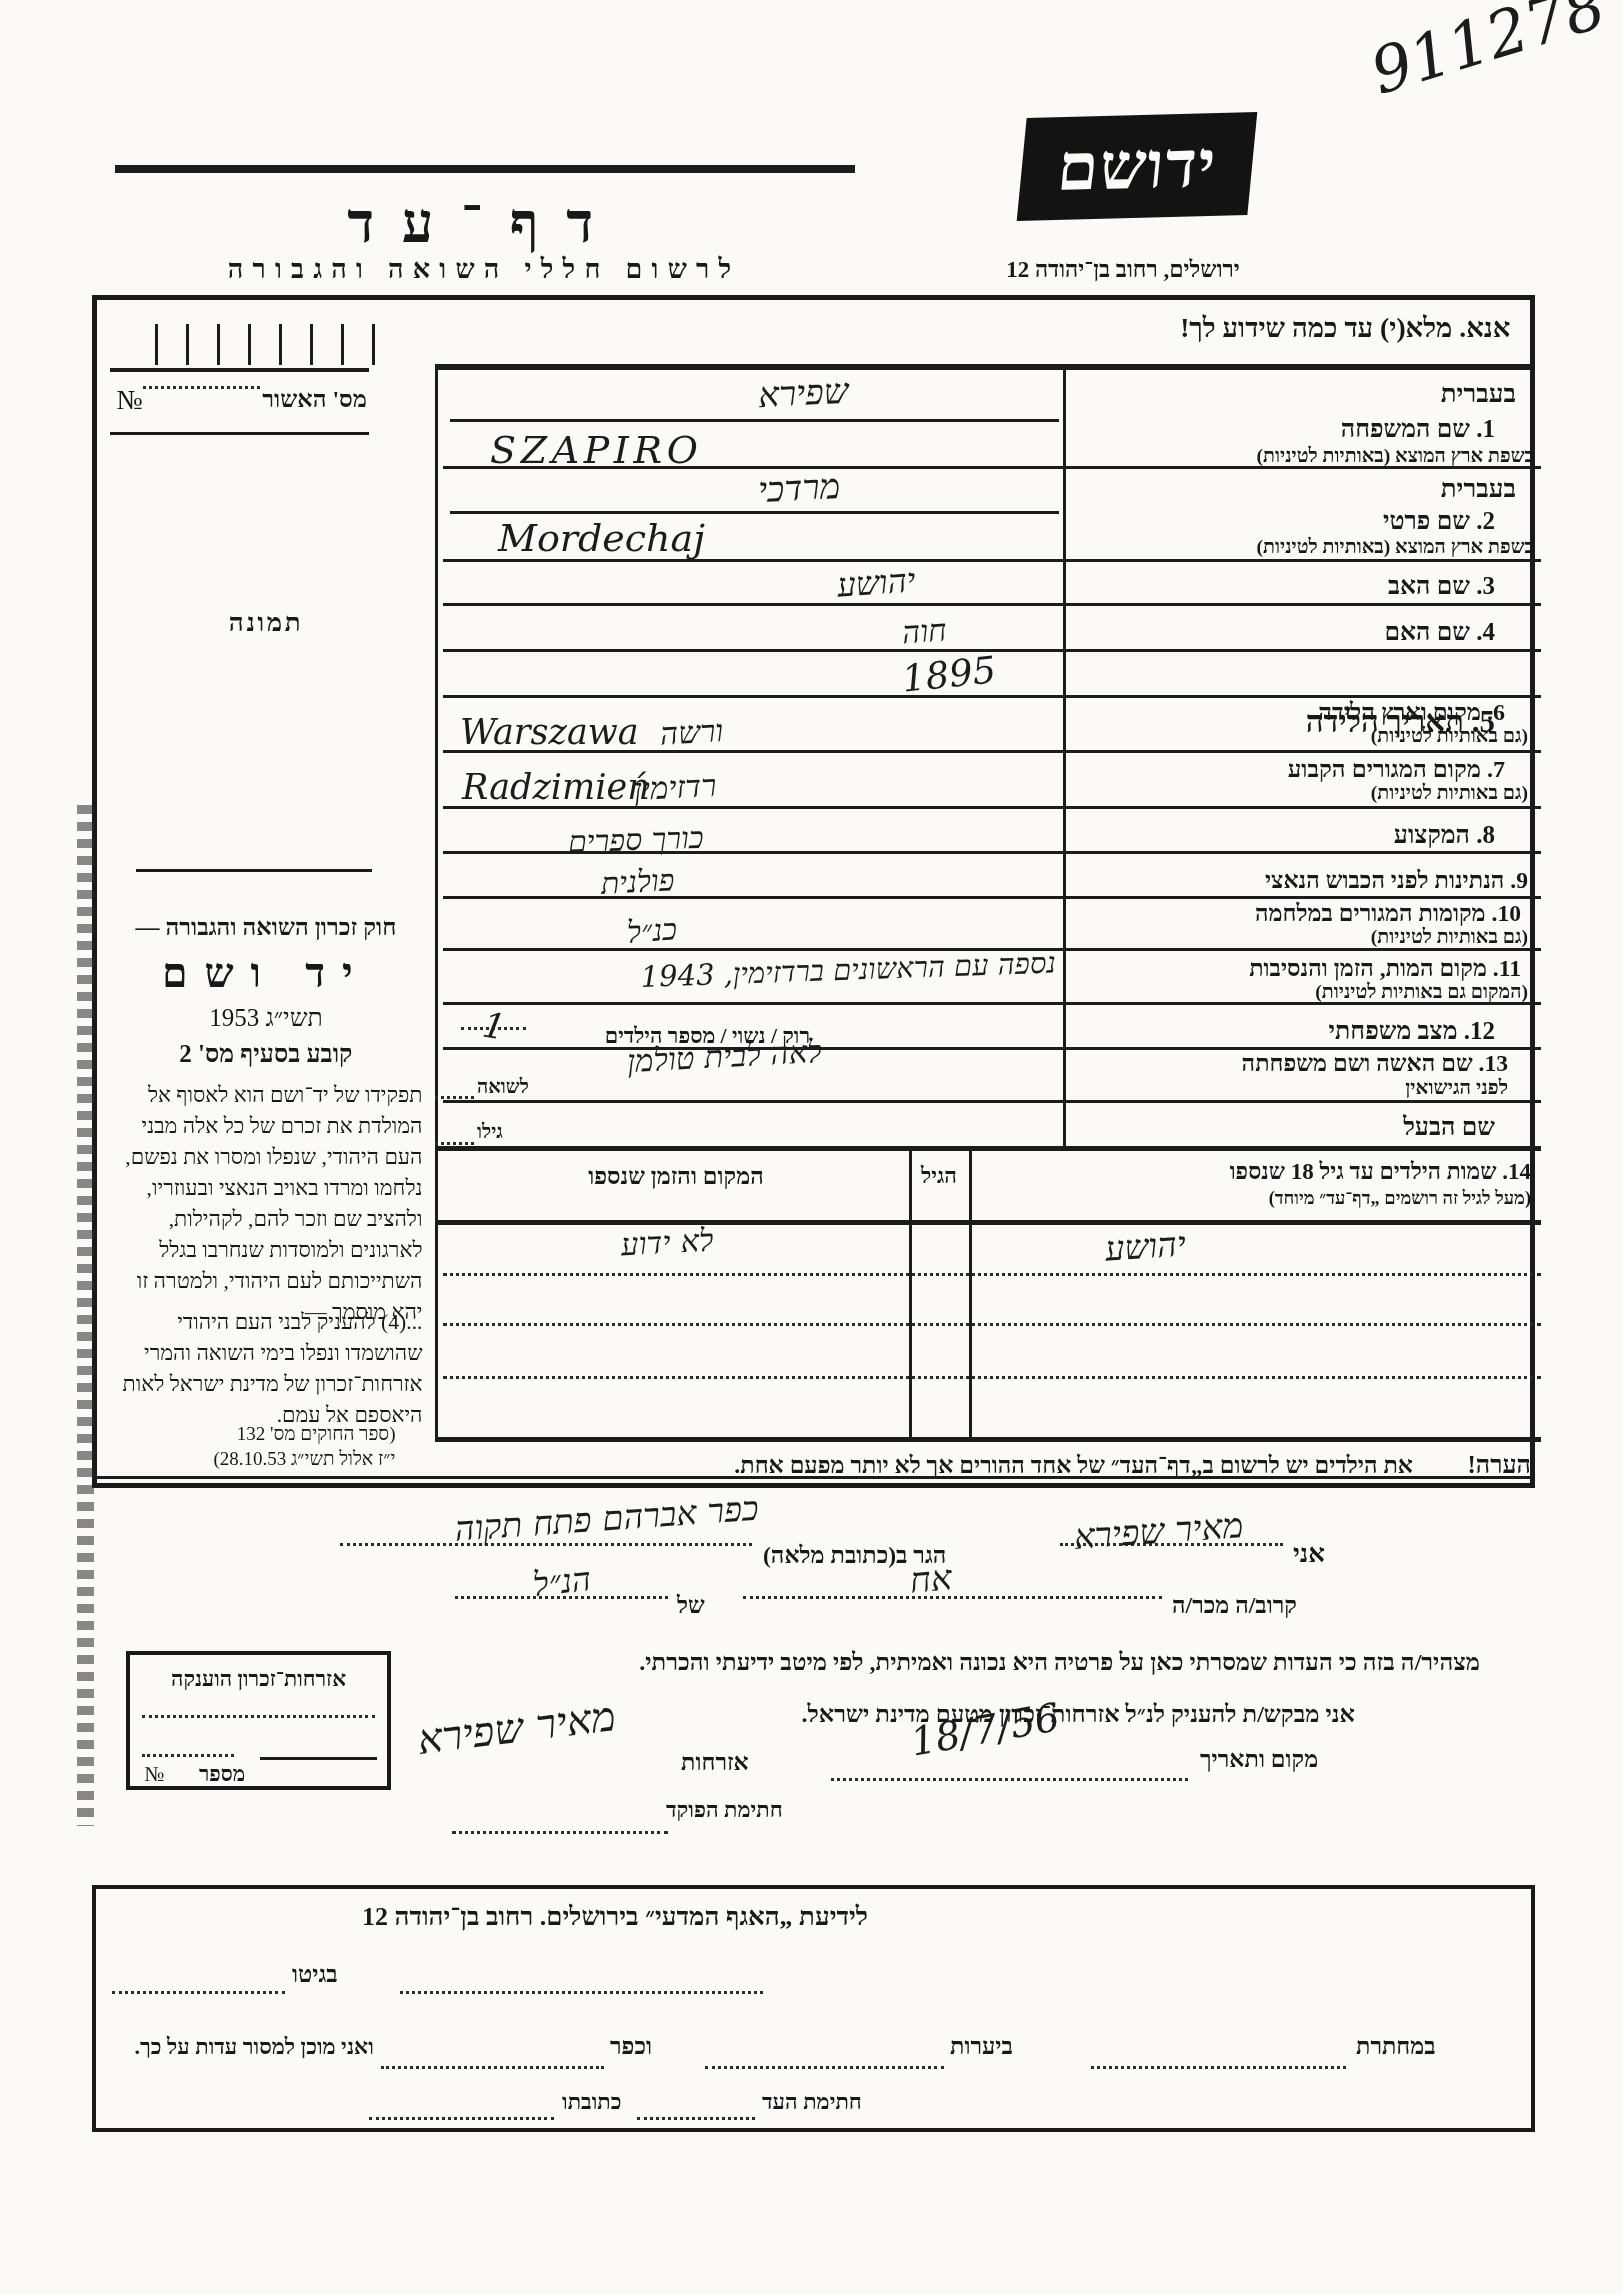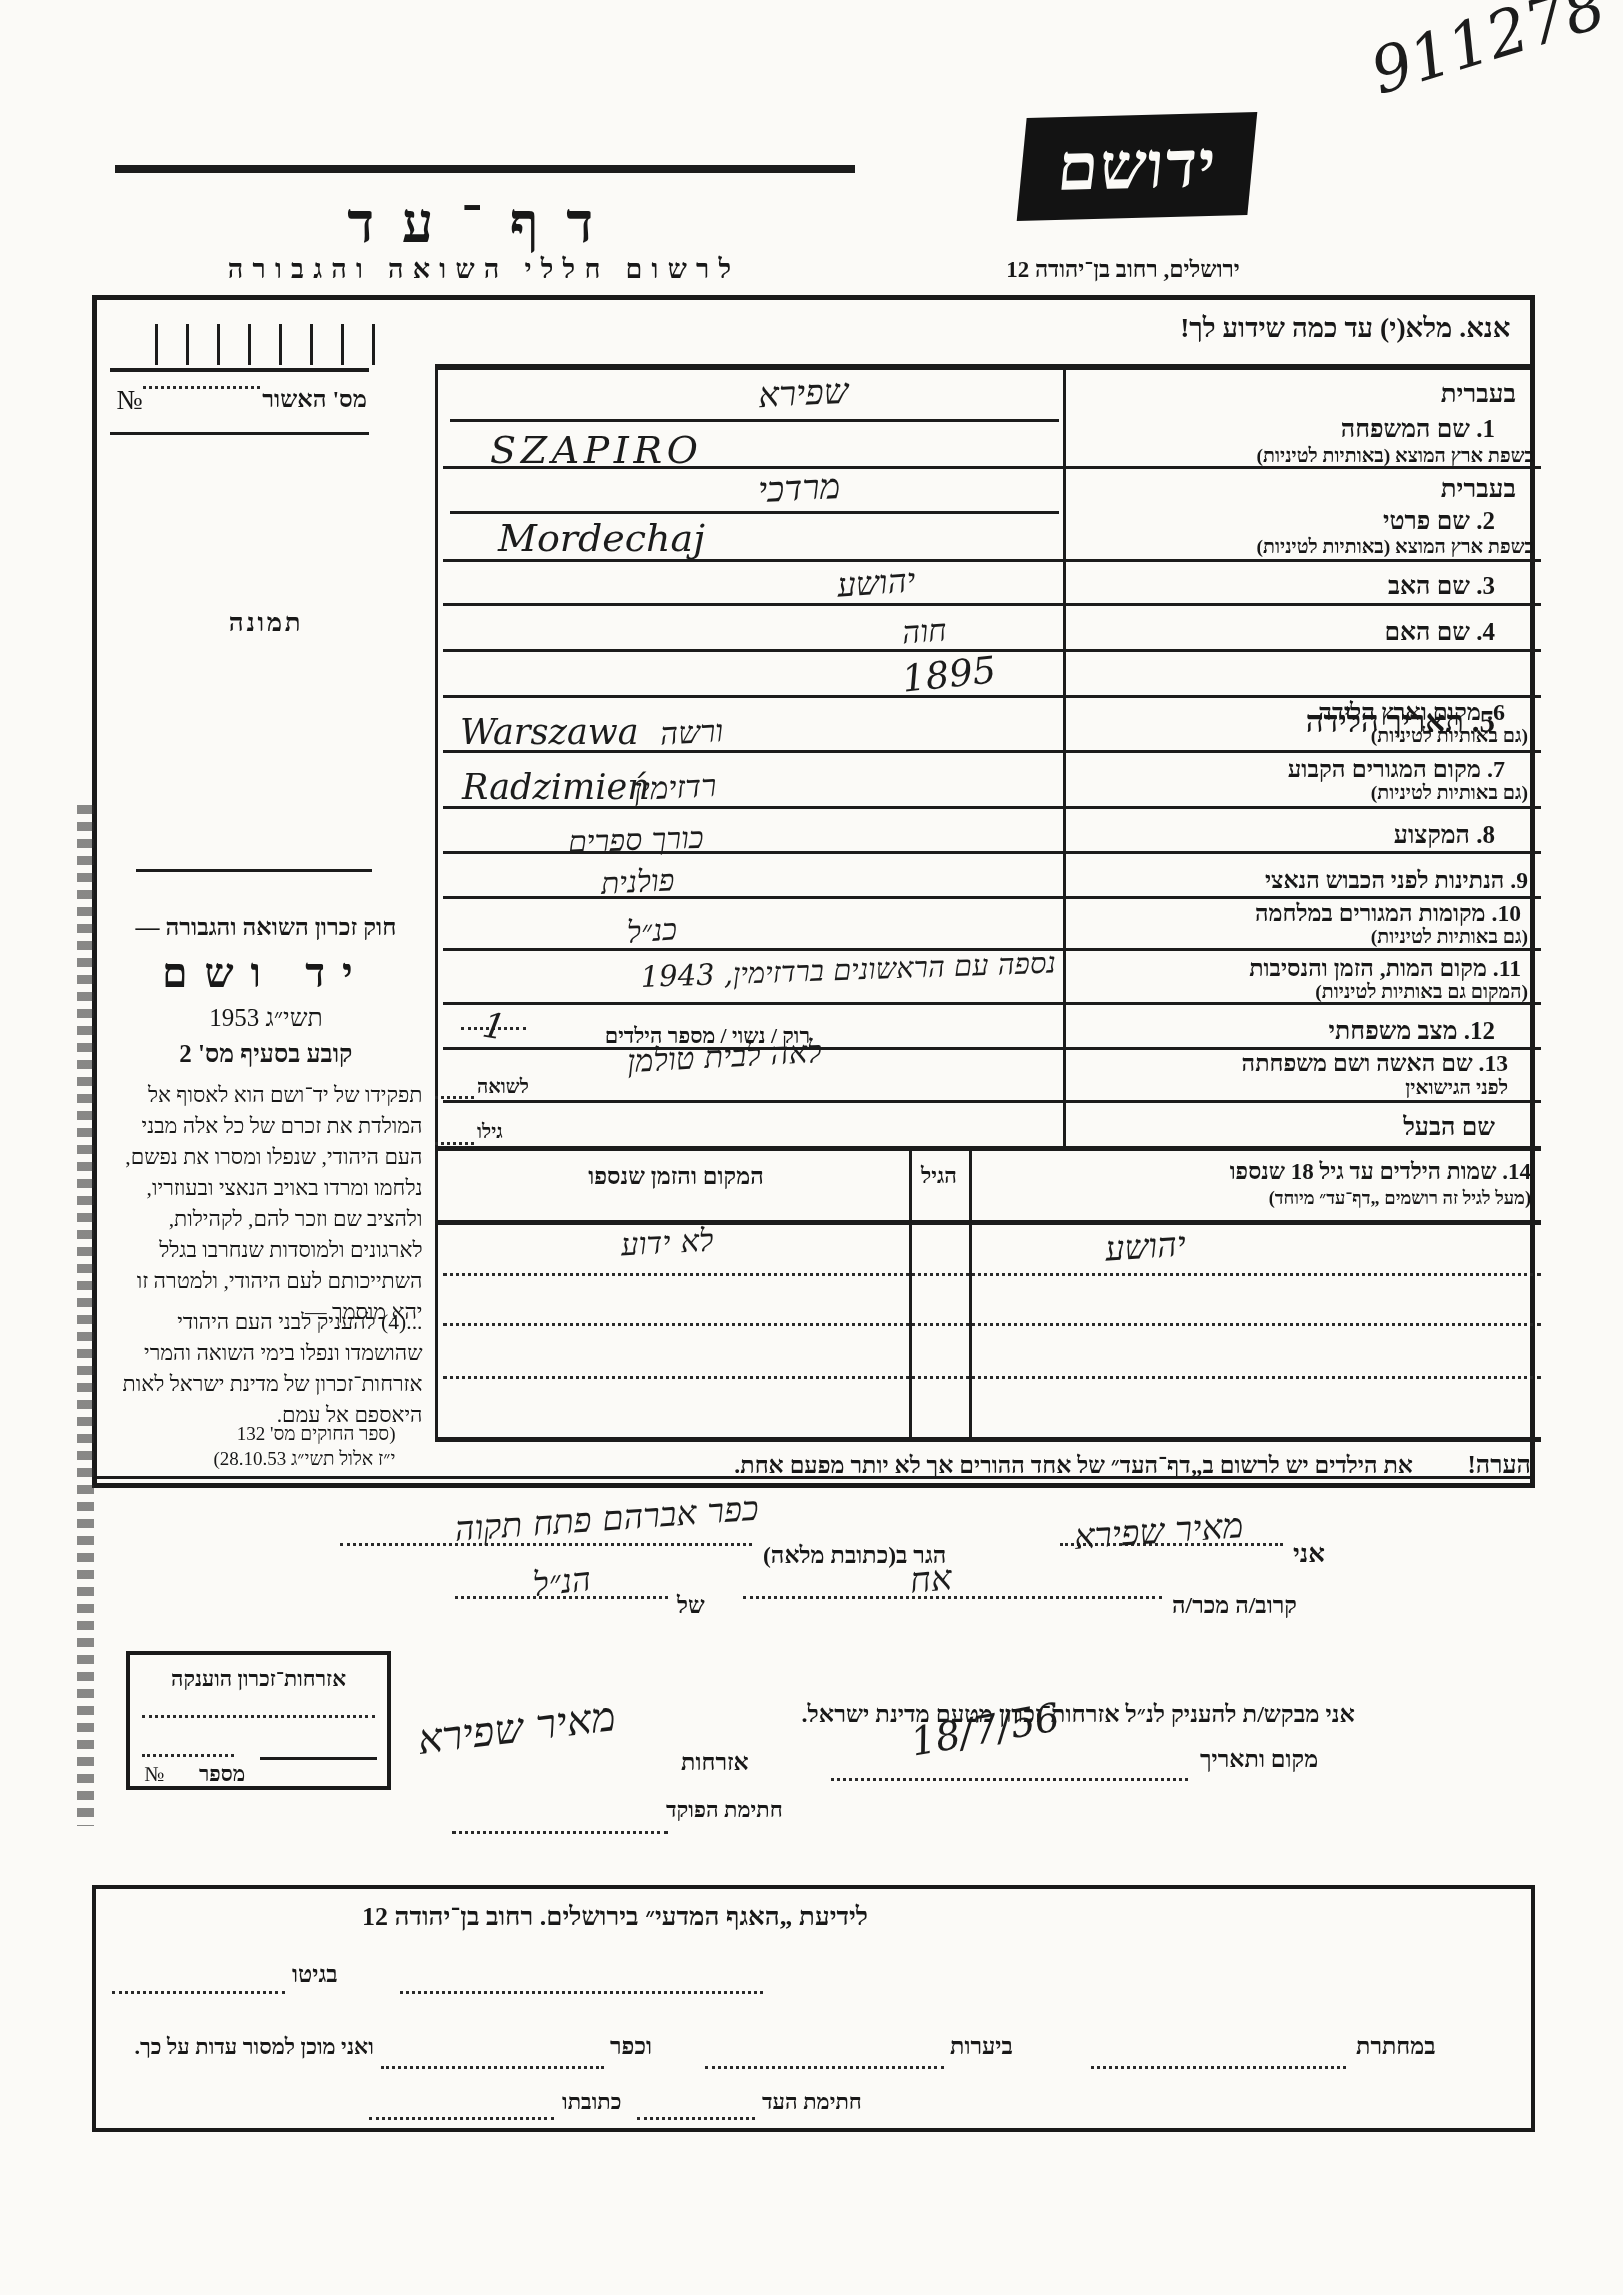--- a/index.html
+++ b/index.html
@@ -167,20 +167,21 @@
   <div class="dot" style="left:340px;top:1543px;width:412px;"></div>
   <div class="abs hw" style="left:262px;top:1505px;width:497px;font-size:34px;transform:rotate(-4deg);">כפר אברהם פתח תקוה</div>
 
   <div class="abs b" style="left:1172px;top:1592px;font-size:23.6px;">קרוב/ה מכר/ה</div>
   <div class="dot" style="left:743px;top:1596px;width:419px;"></div>
   <div class="abs hw" style="left:910px;top:1559px;font-size:35px;transform:rotate(-5deg);">אח</div>
   <div class="abs b" style="left:677px;top:1592px;font-size:23.6px;">של</div>
   <div class="dot" style="left:455px;top:1596px;width:213px;"></div>
   <div class="abs hw" style="left:533px;top:1562px;font-size:33px;transform:rotate(-6deg);">הנ״ל</div>
 
+  <div class="abs b rt nowrap" style="left:353px;top:1649px;width:1127px;font-size:24px;">מצהיר/ה בזה כי העדות שמסרתי כאן על פרטיה היא נכונה ואמיתית, לפי מיטב ידיעתי והכרתי.</div>
   <div class="abs b rt nowrap" style="left:710px;top:1701px;width:645px;font-size:24px;">אני מבקש/ת להעניק לנ״ל אזרחות־זכרון מטעם מדינת ישראל.</div>
 
   <div class="abs b" style="left:1200px;top:1746px;font-size:23.6px;">מקום ותאריך</div>
   <div class="dot" style="left:831px;top:1778px;width:357px;"></div>
   <div class="abs hw" style="left:910px;top:1707px;font-size:39px;transform:rotate(-10deg);direction:ltr;">18/7/56</div>
   <div class="abs b" style="left:681px;top:1749px;font-size:23.6px;">אזרחות</div>
   <div class="abs hw ctr" style="left:353px;top:1704px;width:327px;font-size:41px;transform:rotate(-7deg);">מאיר שפירא</div>
   <div class="abs b" style="left:666px;top:1797px;font-size:22px;">חתימת הפוקד</div>
   <div class="dot" style="left:452px;top:1831px;width:216px;"></div>
 

